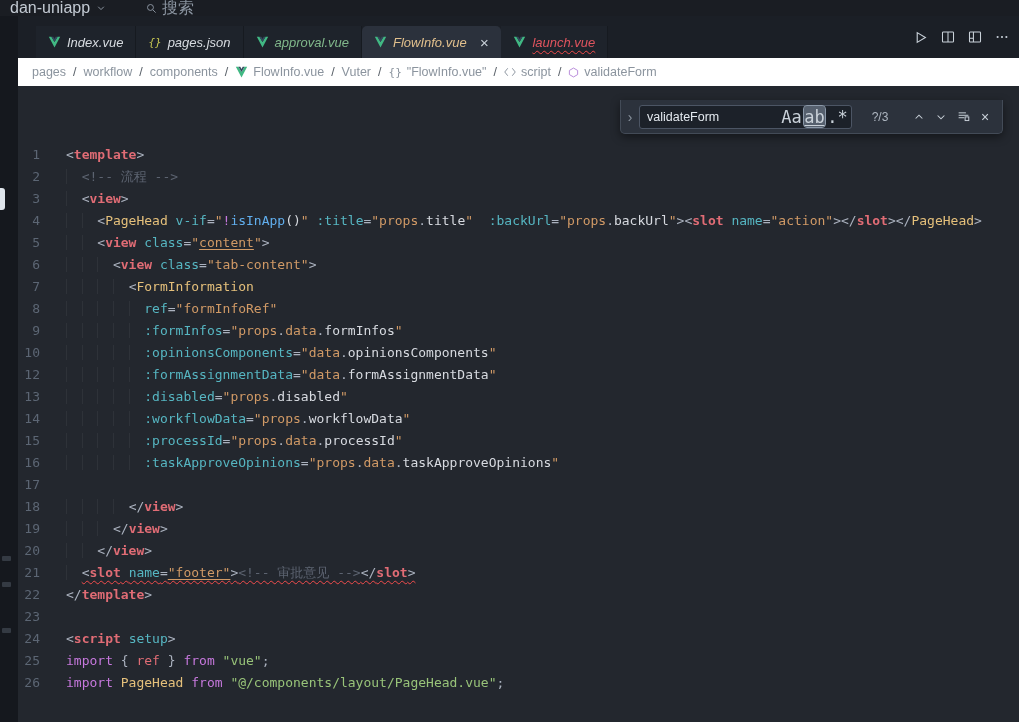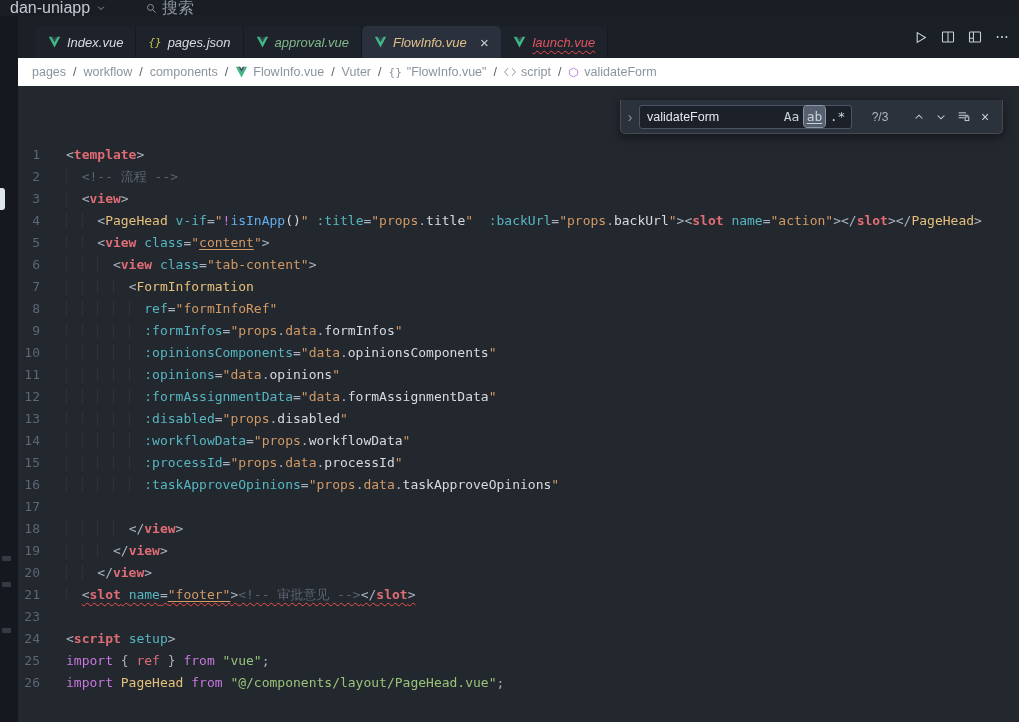--- a/index.html
+++ b/index.html
@@ -79,21 +79,21 @@
     border-radius:0 0 5px 5px; box-shadow:0 3px 10px rgba(0,0,0,.45);
     display:flex; align-items:center; padding-right:6px;
     font-family:"Liberation Sans", sans-serif; z-index:5;
   }
   .find-chevron { width:18px; text-align:center; color:#8b949e; font-size:14px; cursor:pointer; flex:none; }
   .find-input-wrap { display:flex; align-items:center; background:#1c2129; border:1px solid #4c5564;
                      border-radius:3px; height:24px; padding:0 3px 0 7px; gap:2px; }
   .find-input { background:transparent; border:none; outline:none; color:#e3e8ee; font-size:12.5px;
                 width:132px; padding:0; font-family:"Liberation Sans", sans-serif; }
   .find-opt { width:21px; height:21px; display:flex; align-items:center; justify-content:center;
-              color:#c9d1d9; font-size:13px; border-radius:3px; cursor:pointer;
+              color:#c9d1d9; font-size:17px; border-radius:3px; cursor:pointer;
               font-family:"DejaVu Sans Mono", monospace; flex:none; }
   .find-opt.word { text-decoration:underline; text-underline-offset:2px; }
   .find-opt.active { background:#56606e; outline:1px solid #8b98a8; }
   .find-count { color:#aeb6c0; font-size:12px; margin:0 14px; min-width:28px; text-align:center; }
   .find-btn { width:22px; height:22px; display:flex; align-items:center; justify-content:center;
               border-radius:3px; cursor:pointer; color:#c9d1d9; font-size:14px; flex:none; }
 </style>
 </head>
 <body>
 
@@ -318,24 +318,20 @@
           </div>
           <div class="line">
             <span class="ln">9</span>
             <span class="lc"><span class="tok-i">          </span><span class="tok-a">:formInfos</span><span class="tok-p">=</span><span class="tok-s">"props</span><span class="tok-p">.</span><span class="tok-s">data</span><span class="tok-p">.</span><span class="tok-w">formInfos</span><span class="tok-s">"</span></span>
           </div>
           <div class="line">
             <span class="ln">10</span>
             <span class="lc"><span class="tok-i">          </span><span class="tok-a">:opinionsComponents</span><span class="tok-p">=</span><span class="tok-s">"data</span><span class="tok-p">.</span><span class="tok-w">opinionsComponents</span><span class="tok-s">"</span></span>
           </div>
           <div class="line">
-            <span class="ln">11</span>
-            <span class="lc"><span class="tok-i">          </span><span class="tok-a">:opinions</span><span class="tok-p">=</span><span class="tok-s">"data</span><span class="tok-p">.</span><span class="tok-w">opinions</span><span class="tok-s">"</span></span>
-          </div>
-          <div class="line">
             <span class="ln">12</span>
             <span class="lc"><span class="tok-i">          </span><span class="tok-a">:formAssignmentData</span><span class="tok-p">=</span><span class="tok-s">"data</span><span class="tok-p">.</span><span class="tok-w">formAssignmentData</span><span class="tok-s">"</span></span>
           </div>
           <div class="line">
             <span class="ln">13</span>
             <span class="lc"><span class="tok-i">          </span><span class="tok-a">:disabled</span><span class="tok-p">=</span><span class="tok-s">"props</span><span class="tok-p">.</span><span class="tok-w">disabled</span><span class="tok-s">"</span></span>
           </div>
           <div class="line">
             <span class="ln">14</span>
             <span class="lc"><span class="tok-i">          </span><span class="tok-a">:workflowData</span><span class="tok-p">=</span><span class="tok-s">"props</span><span class="tok-p">.</span><span class="tok-w">workflowData</span><span class="tok-s">"</span></span>
@@ -359,20 +355,24 @@
             <span class="ln">19</span>
             <span class="lc"><span class="tok-i">      </span><span class="tok-p">&lt;/</span><span class="tok-t">view</span><span class="tok-p">&gt;</span></span>
           </div>
           <div class="line">
             <span class="ln">20</span>
             <span class="lc"><span class="tok-i">    </span><span class="tok-p">&lt;/</span><span class="tok-t">view</span><span class="tok-p">&gt;</span></span>
           </div>
           <div class="line">
             <span class="ln">21</span>
             <span class="lc"><span class="tok-i">  </span><span class="squiggle-red"><span class="tok-p">&lt;</span><span class="tok-t">slot</span><span class="tok-d"> </span><span class="tok-a">name</span><span class="tok-p">=</span><span class="tok-u">"footer"</span><span class="tok-p">&gt;</span><span class="tok-m">&lt;!-- 审批意见 --&gt;</span><span class="tok-p">&lt;/</span><span class="tok-t">slot</span><span class="tok-p">&gt;</span></span></span>
+          </div>
+          <div class="line">
+            <span class="ln">22</span>
+            <span class="lc"><span class="tok-i"></span><span class="tok-p">&lt;/</span><span class="tok-t">template</span><span class="tok-p">&gt;</span></span>
           </div>
           <div class="line">
             <span class="ln">23</span>
             <span class="lc"><span class="tok-i"></span></span>
           </div>
           <div class="line">
             <span class="ln">24</span>
             <span class="lc"><span class="tok-i"></span><span class="tok-p">&lt;</span><span class="tok-t">script</span><span class="tok-d"> </span><span class="tok-a">setup</span><span class="tok-p">&gt;</span></span>
           </div>
           <div class="line">

